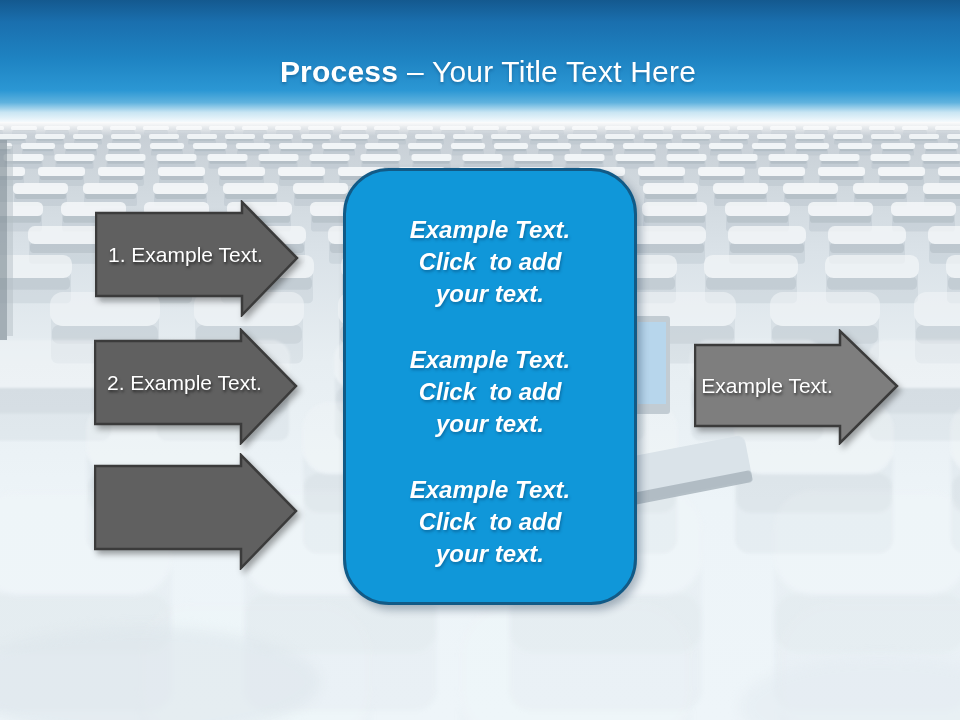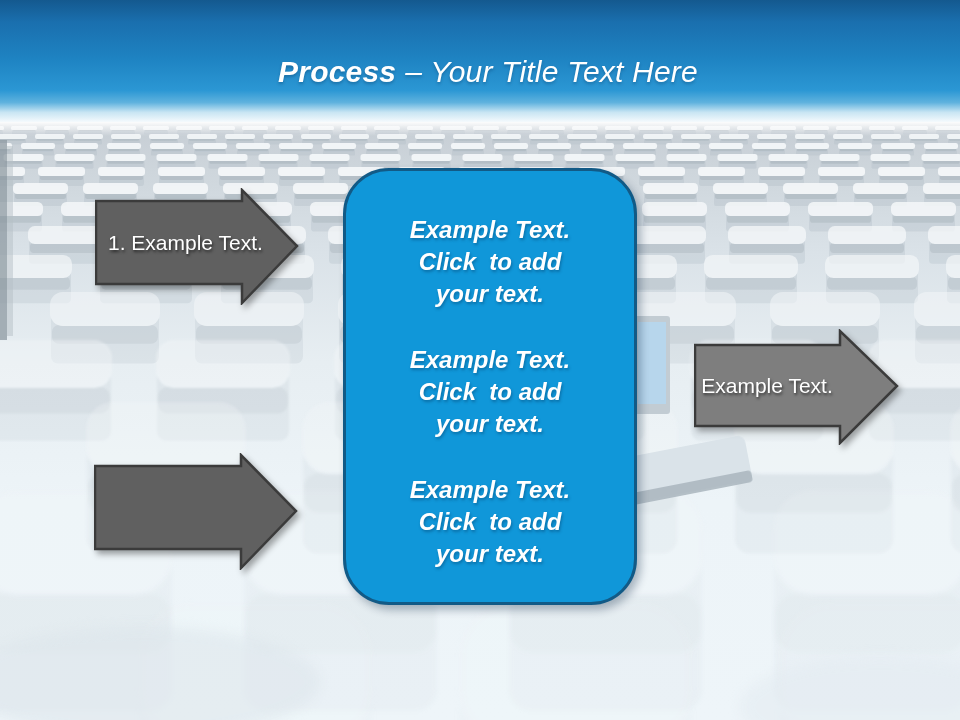--- a/index.html
+++ b/index.html
@@ -12,21 +12,20 @@
   .header{
     position:absolute;left:0;top:0;width:960px;height:122px;z-index:3;
     background:linear-gradient(180deg,
       var(--header-top,#14598f) 0%,
       #1a6fae 18%,
       var(--header-mid,#1e83c2) 48%,
       var(--header-bright,#2b97d4) 74%,
       #5fb2de 84%,
       #c8e5f3 92%,
       #f5fafd 100%);
-    font-style:italic;
   }
   .title{
     position:absolute;left:0;top:54px;width:100%;margin:0;
     text-align:center;transform:translateX(8px);
     font-size:30px;line-height:36px;font-weight:400;
     color:var(--title-text,#ffffff);
     text-shadow:0 2px 3px rgba(0,40,80,.3);
     letter-spacing:.2px;
   }
   .title .title-bold{font-weight:700;margin-right:9px;}
@@ -680,27 +679,33 @@
         <ellipse cx="140" cy="560" rx="180" ry="55" fill="#dbe4ea" opacity="0.5" style="filter:blur(6px)"></ellipse>
         <ellipse cx="880" cy="585" rx="140" ry="50" fill="#e2eaf0" opacity="0.5" style="filter:blur(6px)"></ellipse>
       </g>
     </svg>
   </div>
 
   <div class="header">
     <h1 class="title"><span class="title-bold">Process</span><span>– Your Title Text Here</span></h1>
   </div>
 
-  <div class="step-arrow" style="left:95px;top:188px">
+  <div class="step-arrow" style="left:95px;top:200px">
     <svg width="206" height="117" viewBox="0 0 206 117">
       <polygon points="1,13 147,13 147,2 202,58 147,115 147,96 1,96"></polygon>
     </svg>
     <span class="arrow-label">1. Example Text.</span>
   </div>
 
+  <div class="step-arrow" style="left:94px;top:328px">
+    <svg width="206" height="117" viewBox="0 0 206 117">
+      <polygon points="1,13 147,13 147,2 202,58 147,115 147,96 1,96"></polygon>
+    </svg>
+    <span class="arrow-label">2. Example Text.</span>
+  </div>
 
   <div class="step-arrow" style="left:94px;top:453px">
     <svg width="206" height="117" viewBox="0 0 206 117">
       <polygon points="1,13 147,13 147,2 202,58 147,115 147,96 1,96"></polygon>
     </svg>
   </div>
 
   <div class="panel">
     <p>Example Text.
 Click  to add

